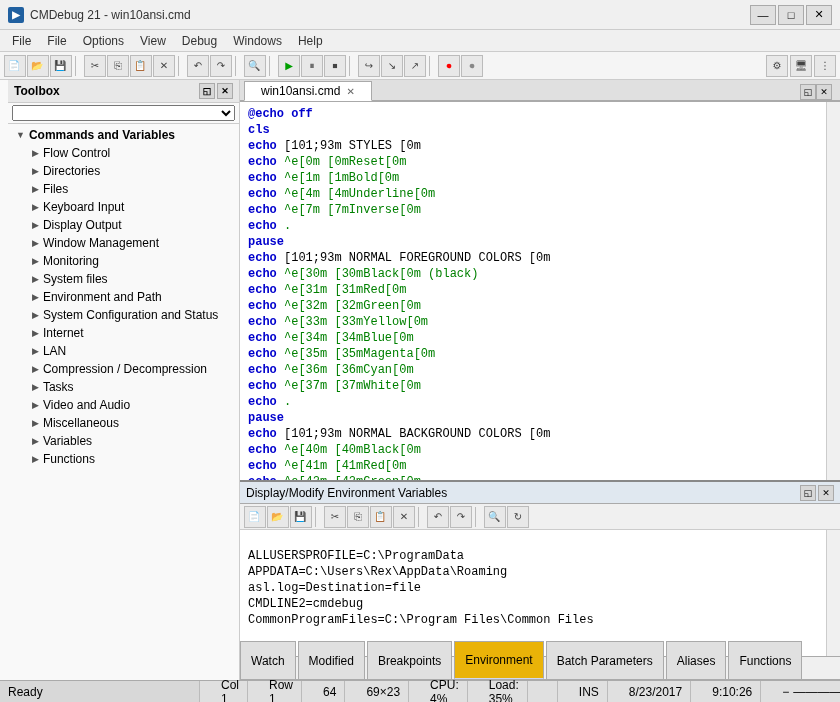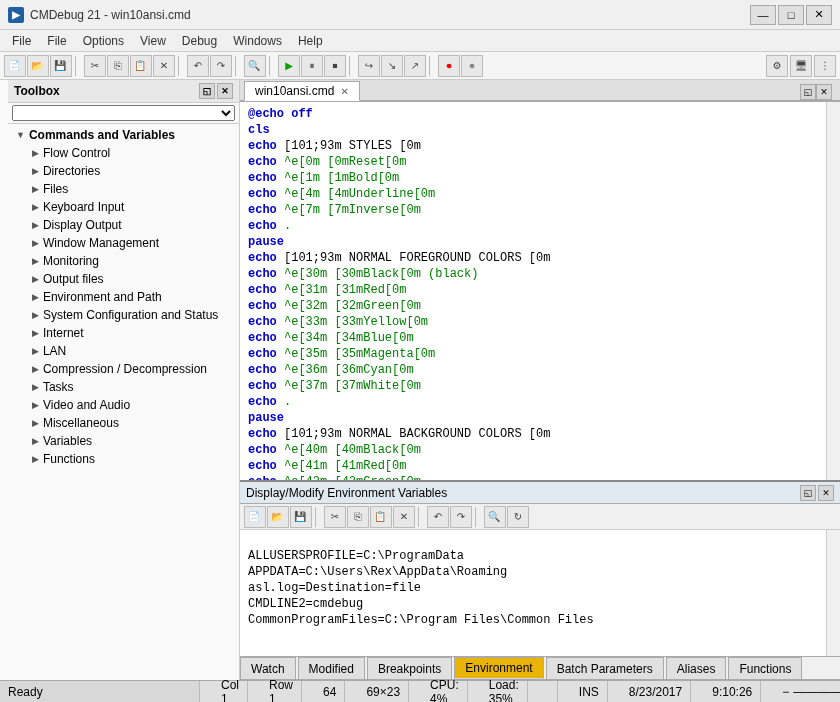--- a/index.html
+++ b/index.html
@@ -199,21 +199,21 @@
     
     .tab-bar {
       background: #e0e0e0;
       height: 22px;
       display: flex;
       align-items: flex-end;
       padding: 0 4px;
       border-bottom: 2px solid #aaa;
     }
     .tab {
-      padding: 2px 10px;
+      padding: 2px 16px;
       background: #d0d0d0;
       border: 1px solid #aaa;
       border-bottom: none;
       margin-right: 2px;
       cursor: pointer;
       font-size: 12px;
       height: 20px;
       display: flex;
       align-items: center;
     }
@@ -304,21 +304,21 @@
       border-bottom: 1px solid #aaa;
     }
     .bottom-tab {
       padding: 2px 10px;
       background: #e0e0e0;
       border: 1px solid #aaa;
       border-bottom: none;
       margin-right: 2px;
       cursor: pointer;
       font-size: 12px;
-      height: 22px;
+      height: 38px;
       display: flex;
       align-items: center;
     }
     .bottom-tab.active {
       background: #eab308;
       border-bottom: 1px solid #d0d8f0;
     }
 
     
     .statusbar {
@@ -449,21 +449,21 @@
         <div class="tree-item">
             <span class="arrow">▶</span>
             <span>Window Management</span>
           </div>
         <div class="tree-item">
             <span class="arrow">▶</span>
             <span>Monitoring</span>
           </div>
         <div class="tree-item">
             <span class="arrow">▶</span>
-            <span>Output files</span>
+            <span>System files</span>
           </div>
         <div class="tree-item">
             <span class="arrow">▶</span>
             <span>Environment and Path</span>
           </div>
         <div class="tree-item">
             <span class="arrow">▶</span>
             <span>System Configuration and Status</span>
           </div>
         <div class="tree-item">

